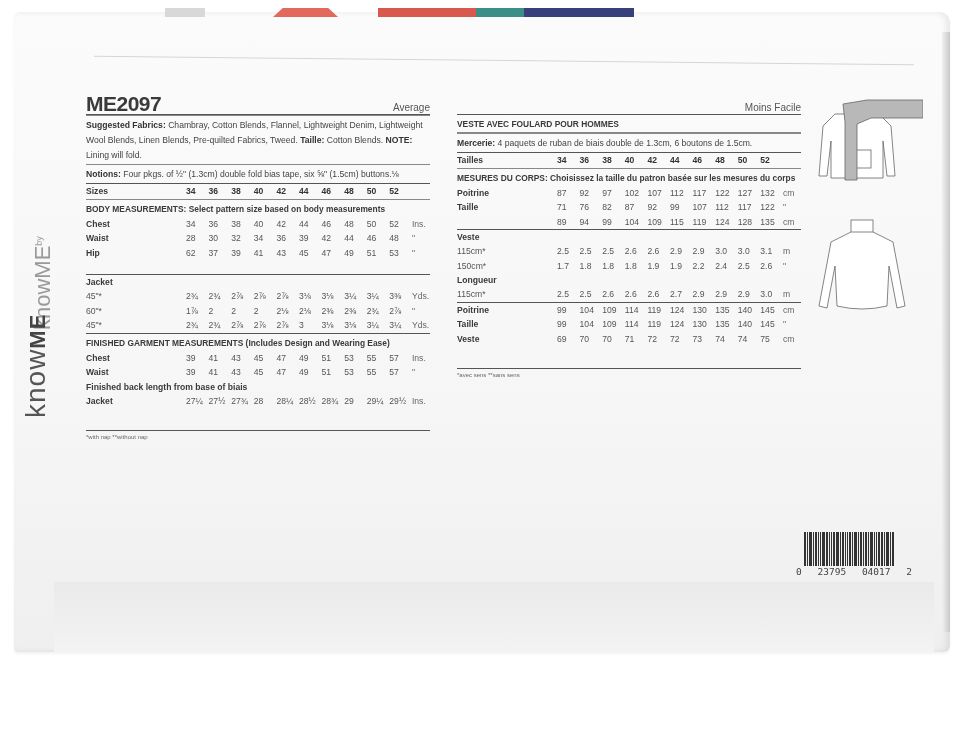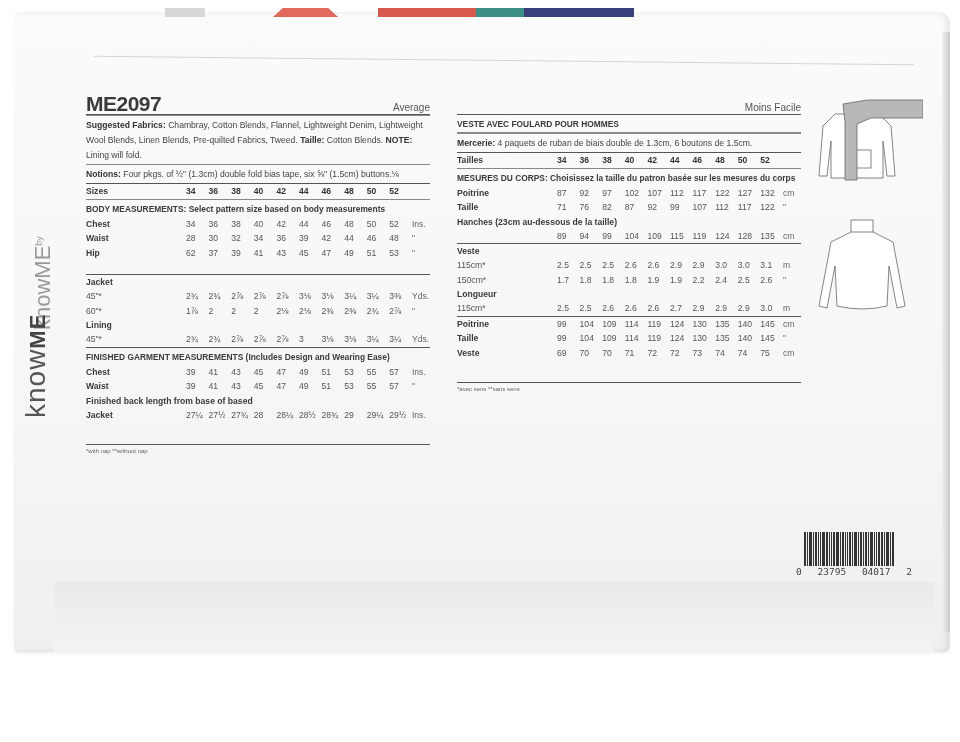--- a/index.html
+++ b/index.html
@@ -157,21 +157,20 @@
       <span class="v">2</span>
       <span class="v">2</span>
       <span class="v">2⅛</span>
       <span class="v">2⅛</span>
       <span class="v">2⅜</span>
       <span class="v">2⅜</span>
       <span class="v">2¾</span>
       <span class="v">2⅞</span>
       <span class="u">"</span>
   </div>
-  <div class="sub">Lining</div>
   <div class="gridrow">
     <span class="lbl" style="font-weight:400;color:#555">45"*</span>
     <span class="v">2¾</span>
       <span class="v">2¾</span>
       <span class="v">2⅞</span>
       <span class="v">2⅞</span>
       <span class="v">2⅞</span>
       <span class="v">3</span>
       <span class="v">3⅛</span>
       <span class="v">3⅛</span>
@@ -202,21 +201,21 @@
       <span class="v">43</span>
       <span class="v">45</span>
       <span class="v">47</span>
       <span class="v">49</span>
       <span class="v">51</span>
       <span class="v">53</span>
       <span class="v">55</span>
       <span class="v">57</span>
       <span class="u">"</span>
   </div>
-  <div class="sub">Finished back length from base of based</div>
+  <div class="sub">Finished back length from base of biais</div>
   <div class="gridrow">
     <span class="lbl">Jacket</span>
     <span class="v">27¼</span>
       <span class="v">27½</span>
       <span class="v">27¾</span>
       <span class="v">28</span>
       <span class="v">28¼</span>
       <span class="v">28½</span>
       <span class="v">28¾</span>
       <span class="v">29</span>
@@ -274,21 +273,20 @@
       <span class="v">82</span>
       <span class="v">87</span>
       <span class="v">92</span>
       <span class="v">99</span>
       <span class="v">107</span>
       <span class="v">112</span>
       <span class="v">117</span>
       <span class="v">122</span>
       <span class="u">"</span>
   </div>
-  <div class="sub">Hanches (23cm au-dessous de la taille)</div>
   <div class="gridrow">
     <span class="lbl"></span>
     <span class="v">89</span>
       <span class="v">94</span>
       <span class="v">99</span>
       <span class="v">104</span>
       <span class="v">109</span>
       <span class="v">115</span>
       <span class="v">119</span>
       <span class="v">124</span>

